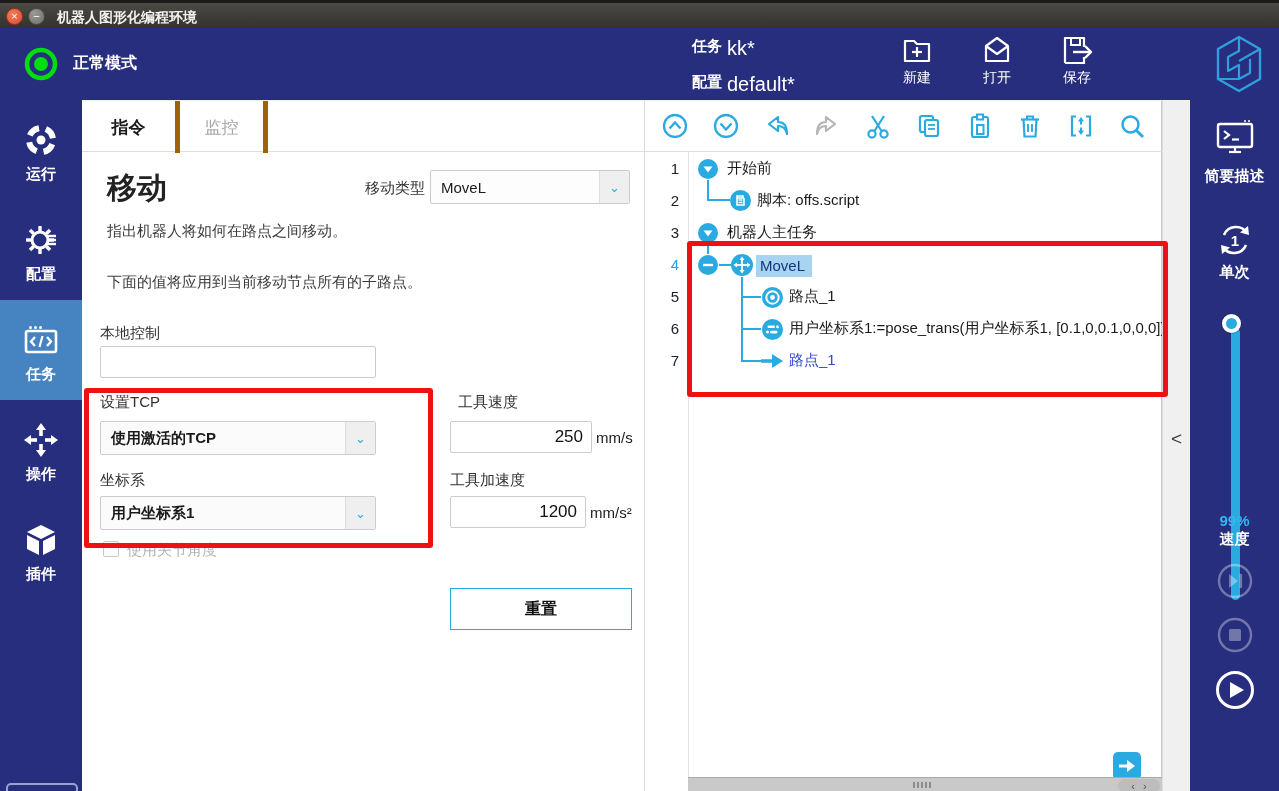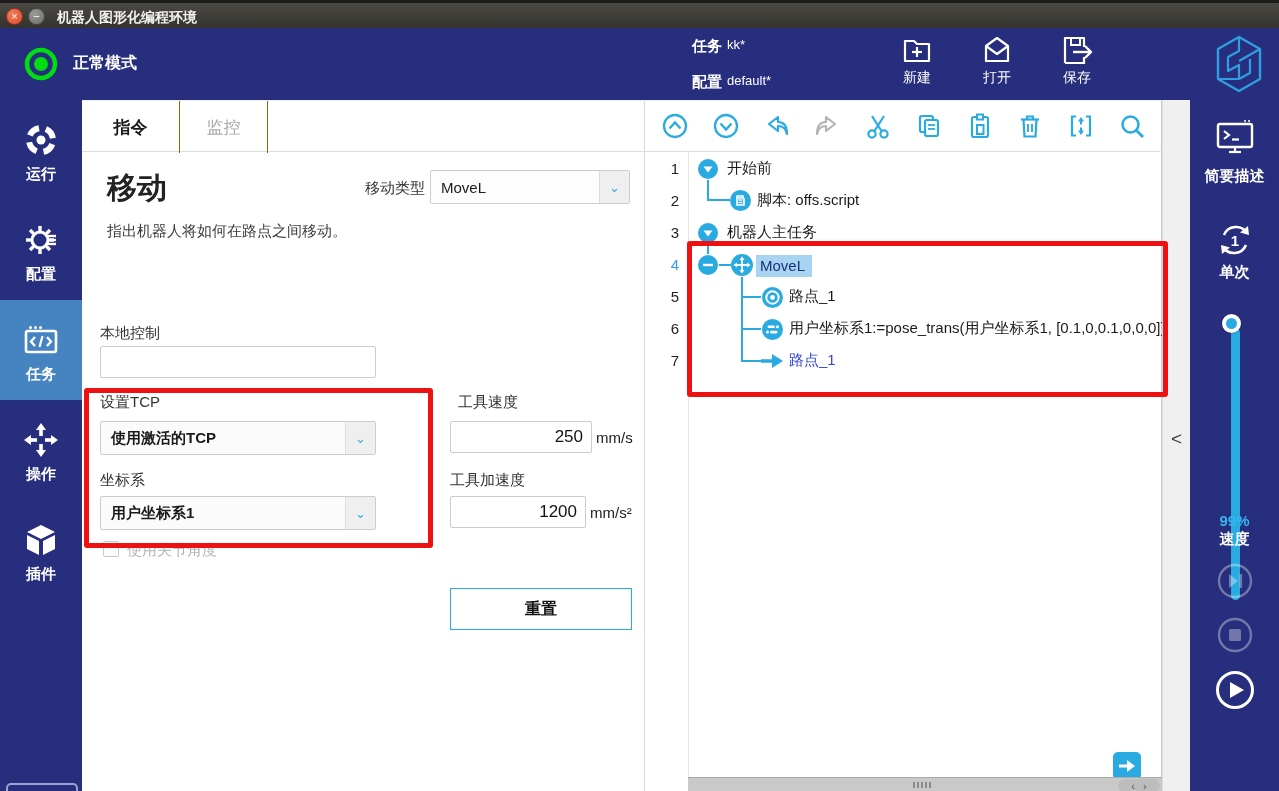--- a/index.html
+++ b/index.html
@@ -13,37 +13,37 @@
   .winbtn { width:17px; height:17px; border-radius:50%; top:5px; display:flex; align-items:center; justify-content:center;
     font-size:11px; color:#fff; line-height:1; }
   .winbtn.close { left:6px; background:radial-gradient(circle at 35% 30%,#f07b5a,#df4b2f); border:1px solid #9c301b; }
   .winbtn.min   { left:28px; background:radial-gradient(circle at 35% 30%,#9a9a96,#6f6f6a); border:1px solid #4a4a46; }
   .wintitle { left:57px; top:6px; color:#f2f1ef; font-weight:bold; font-size:14px; }
 
   
   .header { left:0; top:28px; width:1279px; height:72px; background:#272e7d; }
   .mode-label { left:73px; top:25px; color:#fff; font-size:16px; font-weight:bold; }
   .meta-label { color:#fff; font-weight:bold; font-size:15px; }
-  .meta-value { color:#fff; font-size:13px; }
+  .meta-value { color:#fff; font-size:20px; }
   .hact { width:64px; top:5px; text-align:center; color:#fff; }
   .hact .lab { font-size:14px; margin-top:2px; }
   .hact svg { display:block; margin:0 auto; }
 
   
   .lsb { left:0; top:100px; width:82px; height:691px; background:#272e7d; }
   .side-item { position:relative; width:82px; height:100px; text-align:center; color:#fff; padding-top:22px; }
   .side-item.active { background:#4583c1; }
   .side-item .lab { font-size:15px; font-weight:bold; margin-top:7px; }
   .side-item svg { display:block; margin:0 auto; }
 
   
   .inst { left:82px; top:100px; width:563px; height:691px; background:#fff; border-right:1px solid #d9d9d9; }
   .tabs { position:absolute; left:0; top:0; width:563px; height:52px; border-bottom:1px solid #ddd; border-top:1px solid #eee; }
   .tab { position:absolute; top:0; height:52px; display:flex; align-items:center; justify-content:center;
-    font-size:17px; border-right:1px solid #a16207; }
+    font-size:17px; border-right:5px solid #a16207; }
   .tab.t1 { left:0; width:98px; font-weight:bold; color:#1a1a1a; }
   .tab.t2 { left:98px; width:88px; color:#a5a5a5; }
   .h1 { left:25px; top:68px; font-size:30px; font-weight:bold; color:#222; }
   .fieldlab { font-size:15px; color:#333; position:absolute; }
   .desc { position:absolute; left:25px; font-size:15px; color:#3c3c3c;text-align:center; }
   .selectbox { position:absolute; height:34px; background:#fdfdfd; border:1px solid #ccc; border-radius:2px;
     display:flex; align-items:center; }
   .selectbox .val { padding-left:10px; font-size:15px; color:#1a1a1a; flex:1; }
   .selectbox .chev { width:30px; height:100%; background:#efefef; border-left:1px solid #ddd;
     display:flex; align-items:center; justify-content:center; color:#29abe2; font-size:13px; }
@@ -229,20 +229,21 @@
 
   <div class="abs h1">移动</div>
 
   <div class="fieldlab" style="left:283px;top:79px">移动类型</div>
   <div class="selectbox" style="left:348px;top:70px;width:200px">
     <div class="val">MoveL</div>
     <div class="chev">⌄</div>
   </div>
 
   <div class="desc" style="top:122px">指出机器人将如何在路点之间移动。</div>
+  <div class="desc" style="top:173px">下面的值将应用到当前移动节点所有的子路点。</div>
 
   <div class="fieldlab" style="left:18px;top:224px">本地控制</div>
   <input class="txtinput" style="left: 18px; top: 246px; width: 276px;" value="">
 
   <div class="fieldlab" style="left:18px;top:293px">设置TCP</div>
   <div class="selectbox" style="left:18px;top:321px;width:276px;background:#fbfbfb">
     <div class="val" style="font-weight:bold">使用激活的TCP</div>
     <div class="chev">⌄</div>
   </div>
 

